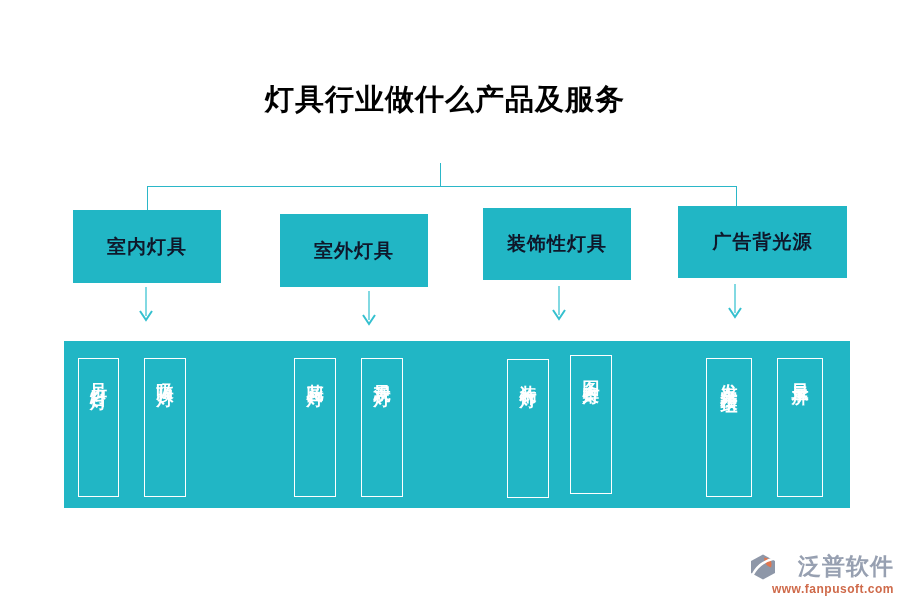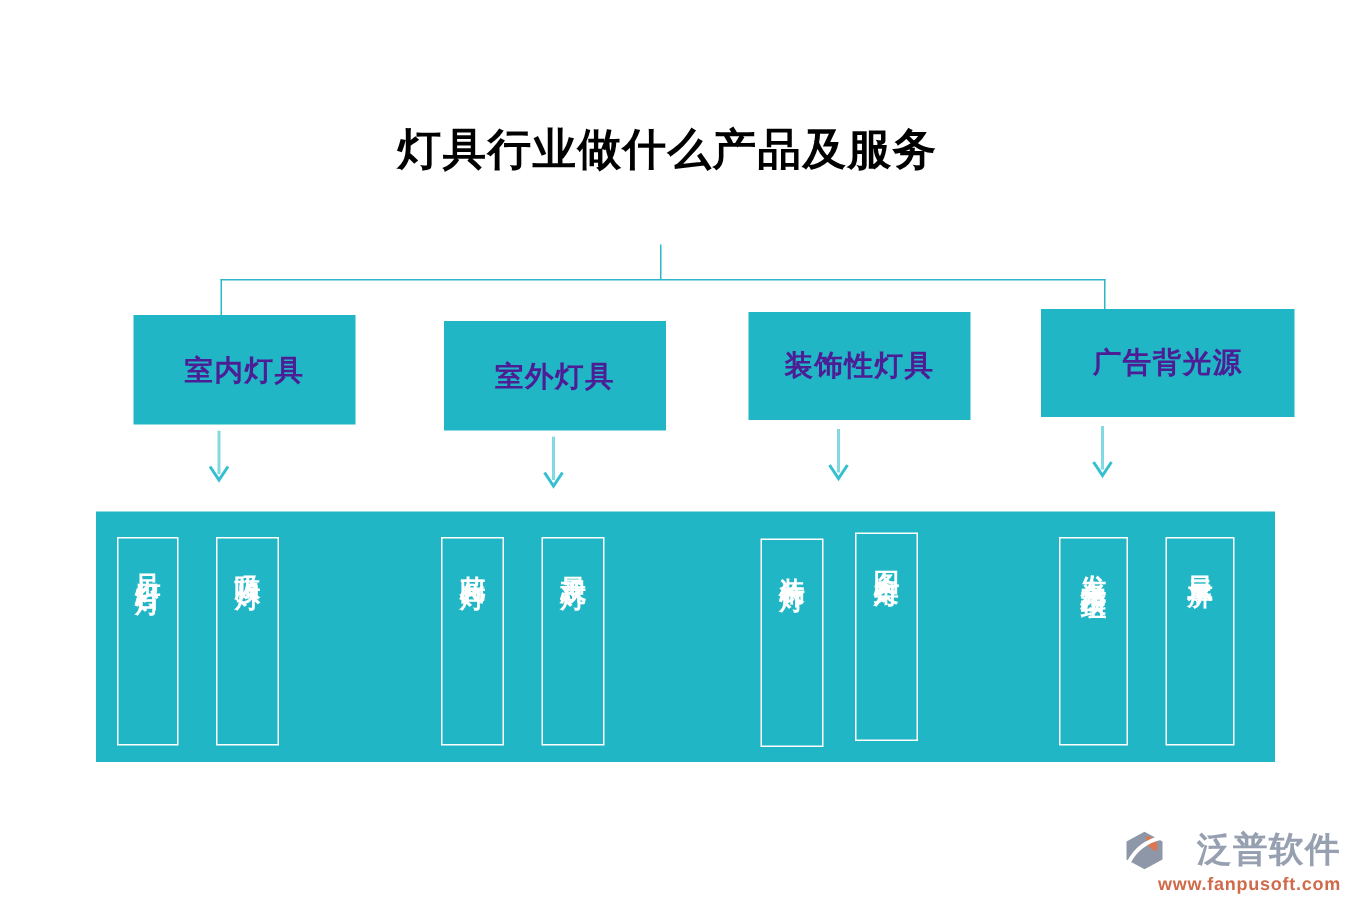--- a/index.html
+++ b/index.html
@@ -6,23 +6,23 @@
   .canvas{
     position:relative;width:900px;height:600px;background:#ffffff;overflow:hidden;
     font-family:"Liberation Serif","DejaVu Serif",serif;
   }
   .title{
     position:absolute;left:0;top:80px;width:890px;text-align:center;
     font-size:29px;font-weight:bold;color:#000000;letter-spacing:1px;
   }
   .cline{position:absolute;background:#2bb7c8;}
   .cat-box{
-    position:absolute;background:#21b6c5;color:#4c1d95;
+    position:absolute;background:#21b6c5;color:#0f172a;
     display:flex;align-items:center;justify-content:center;
-    font-size:19px;font-weight:bold;letter-spacing:1px;margin-left:16px;
+    font-size:19px;font-weight:bold;letter-spacing:1px;
   }
   .arrow{position:absolute;width:14px;height:36px;}
   .band{position:absolute;left:64px;top:341px;width:786px;height:167px;background:#21b6c5;}
   .item-box{
     position:absolute;border:1px solid #ffffff;box-sizing:border-box;
     display:flex;justify-content:center;align-items:flex-start;
     padding-top:11px;
   }
   .item-box span{
     writing-mode:vertical-rl;text-orientation:upright;

